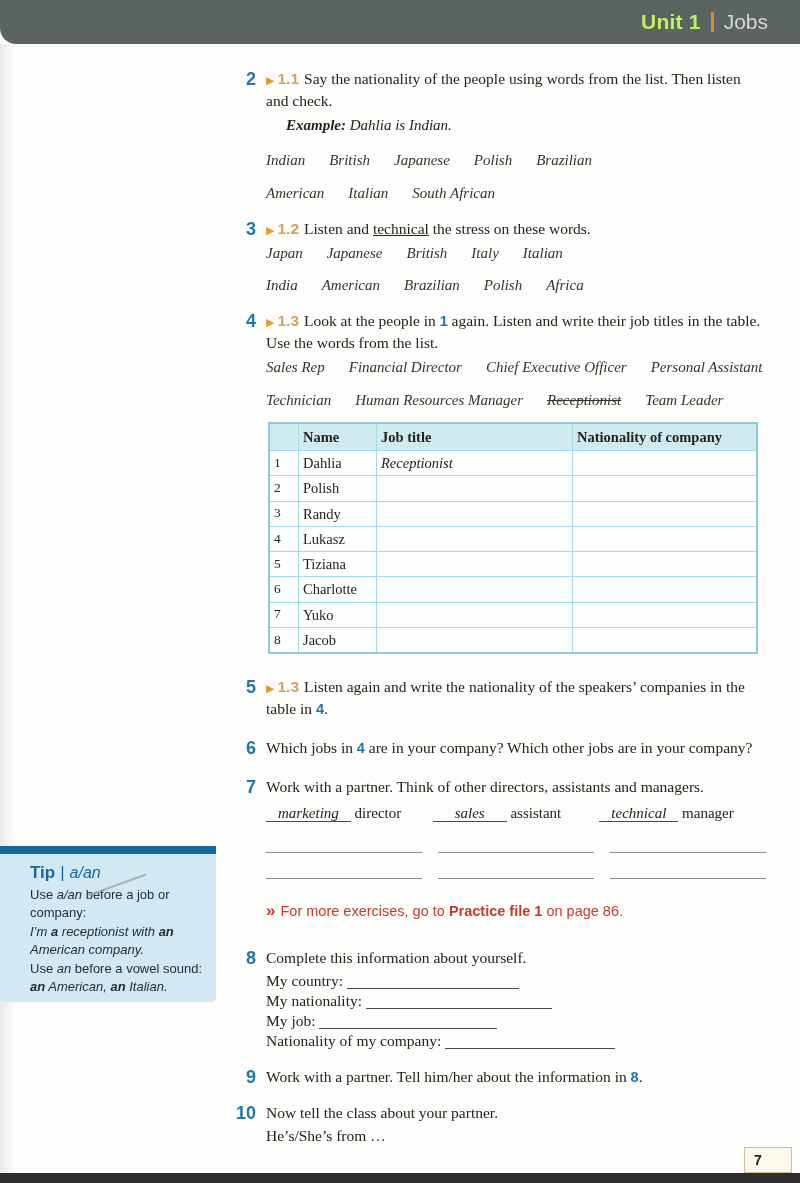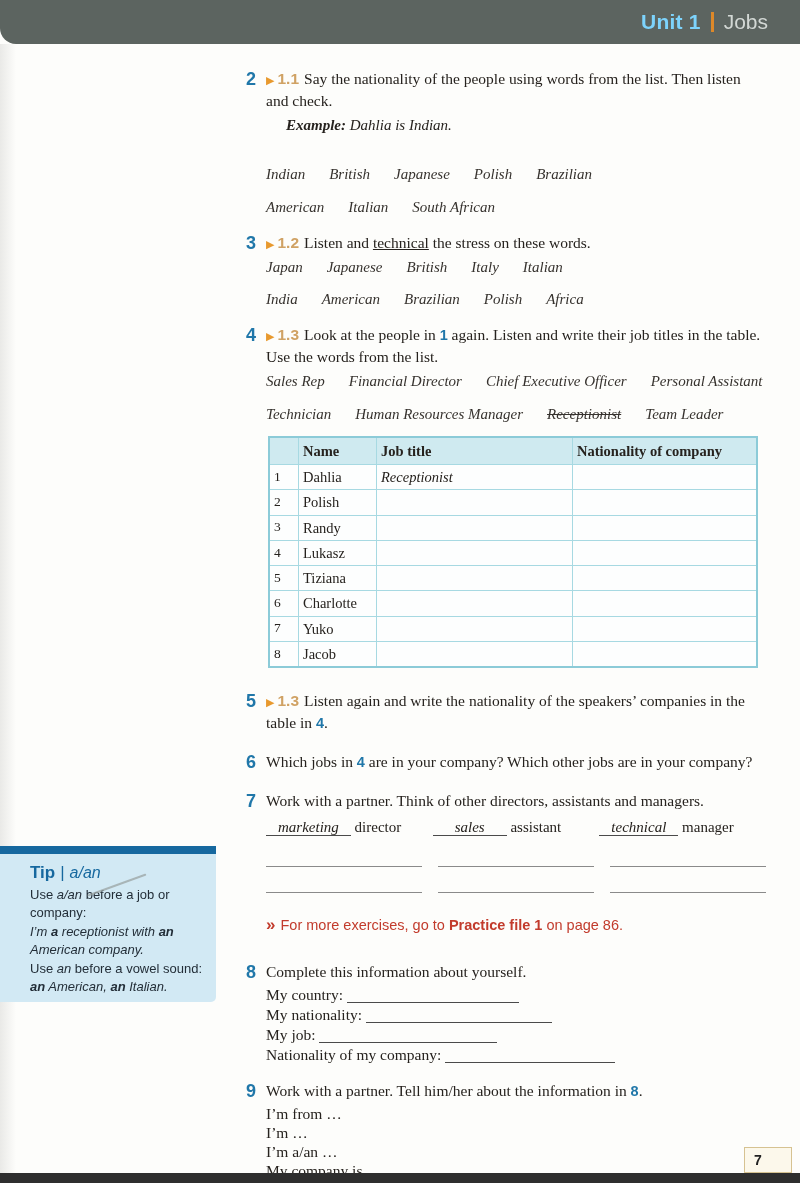--- a/index.html
+++ b/index.html
@@ -9,21 +9,21 @@
     font-family:"Liberation Serif", serif;
   }
   
   .header{
     position:absolute;top:0;left:0;width:800px;height:44px;
     background:#5c6460;border-bottom-left-radius:16px;
     display:flex;align-items:center;justify-content:flex-end;
     padding-right:32px;box-sizing:border-box;
     font-family:"Liberation Sans", sans-serif;
   }
-  .header .unit{color:#7dd3fc;font-weight:bold;font-size:21px;letter-spacing:.2px;}
+  .header .unit{color:#bef264;font-weight:bold;font-size:21px;letter-spacing:.2px;}
   .header .hdiv{display:inline-block;width:3px;height:20px;background:#dd8829;margin:0 10px;}
   .header .htitle{color:#d3d8d5;font-size:21px;}
   .left-shade{
     position:absolute;left:0;top:44px;width:16px;height:1129px;
     background:linear-gradient(to right, rgba(60,60,55,.10), rgba(60,60,55,0));
   }
   
   .content{position:absolute;top:44px;left:200px;width:566px;}
   .ex{display:flex;}
   .exnum{
@@ -114,21 +114,21 @@
 <div class="content">
 
   <div class="ex" style="margin-top:24px;">
     <div class="exnum">2</div>
     <div class="exbody">
       <span class="play">▶</span><span class="audnum">1.1</span><span>Say the nationality of the people using words from the list. Then listen and check.</span>
       <div class="example">
         <b>Example:</b>
         <span>Dahlia is Indian.</span>
       </div>
-      <div class="wordlist" style="margin-top:28px;">
+      <div class="wordlist" style="margin-top:14px;">
         <span>Indian</span>
         <span>British</span>
         <span>Japanese</span>
         <span>Polish</span>
         <span>Brazilian</span>
       </div>
       <div class="wordlist tight">
         <span>American</span>
         <span>Italian</span>
         <span>South African</span>
@@ -294,26 +294,20 @@
         <div><span>My job:</span> <span class="fill" style="width:178px;"></span></div>
         <div><span>Nationality of my company:</span> <span class="fill" style="width:170px;"></span></div>
       </div>
     </div>
   </div>
 
   <div class="ex" style="margin-top:15px;">
     <div class="exnum">9</div>
     <div class="exbody">
       <span><span>Work with a partner. Tell him/her about the information in </span><span class="ref">8</span><span>.</span></span>
-      <div class="lines">
-        <div>I’m from …</div>
-        <div>I’m …</div>
-        <div>I’m a/an …</div>
-        <div>My company is …</div>
-      </div>
     </div>
   </div>
 
   <div class="ex" style="margin-top:13px;">
     <div class="exnum">10</div>
     <div class="exbody">
       <span>Now tell the class about your partner.</span>
       <div class="lines">
         <div>He’s/She’s from …</div>
 

